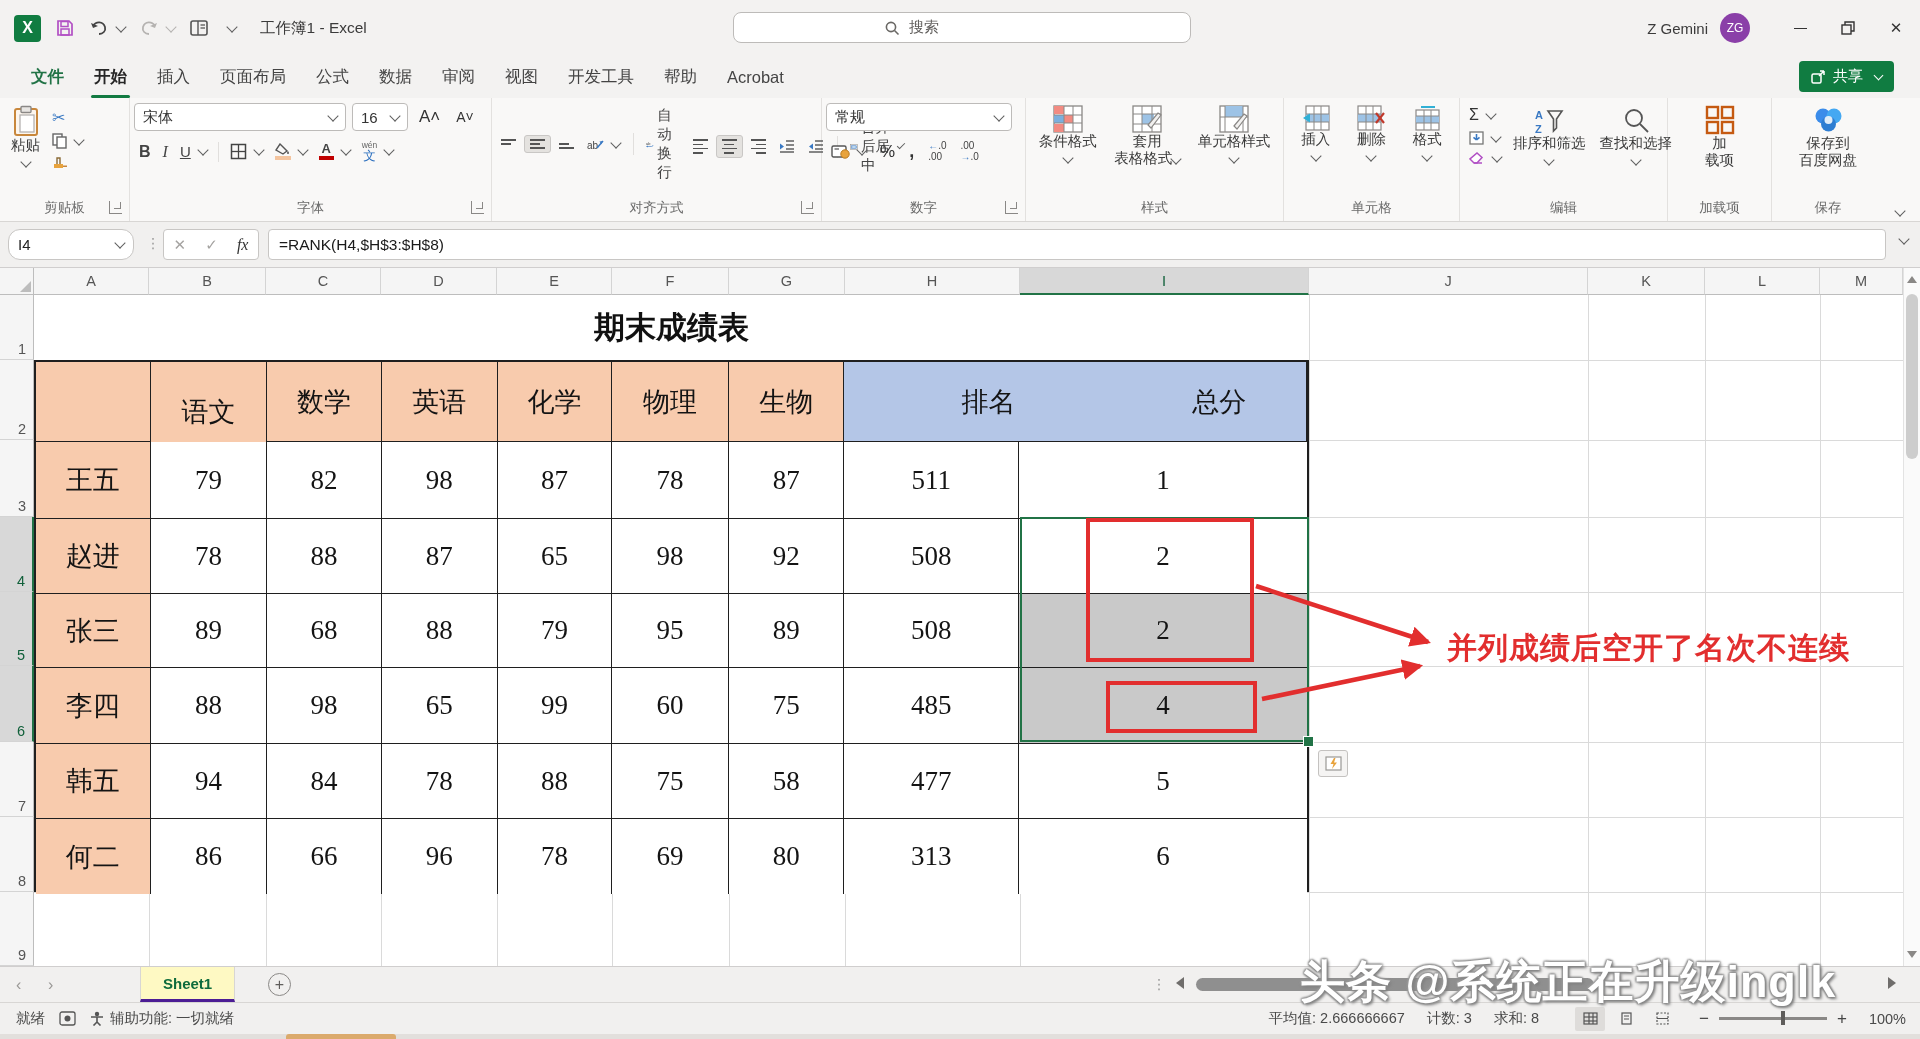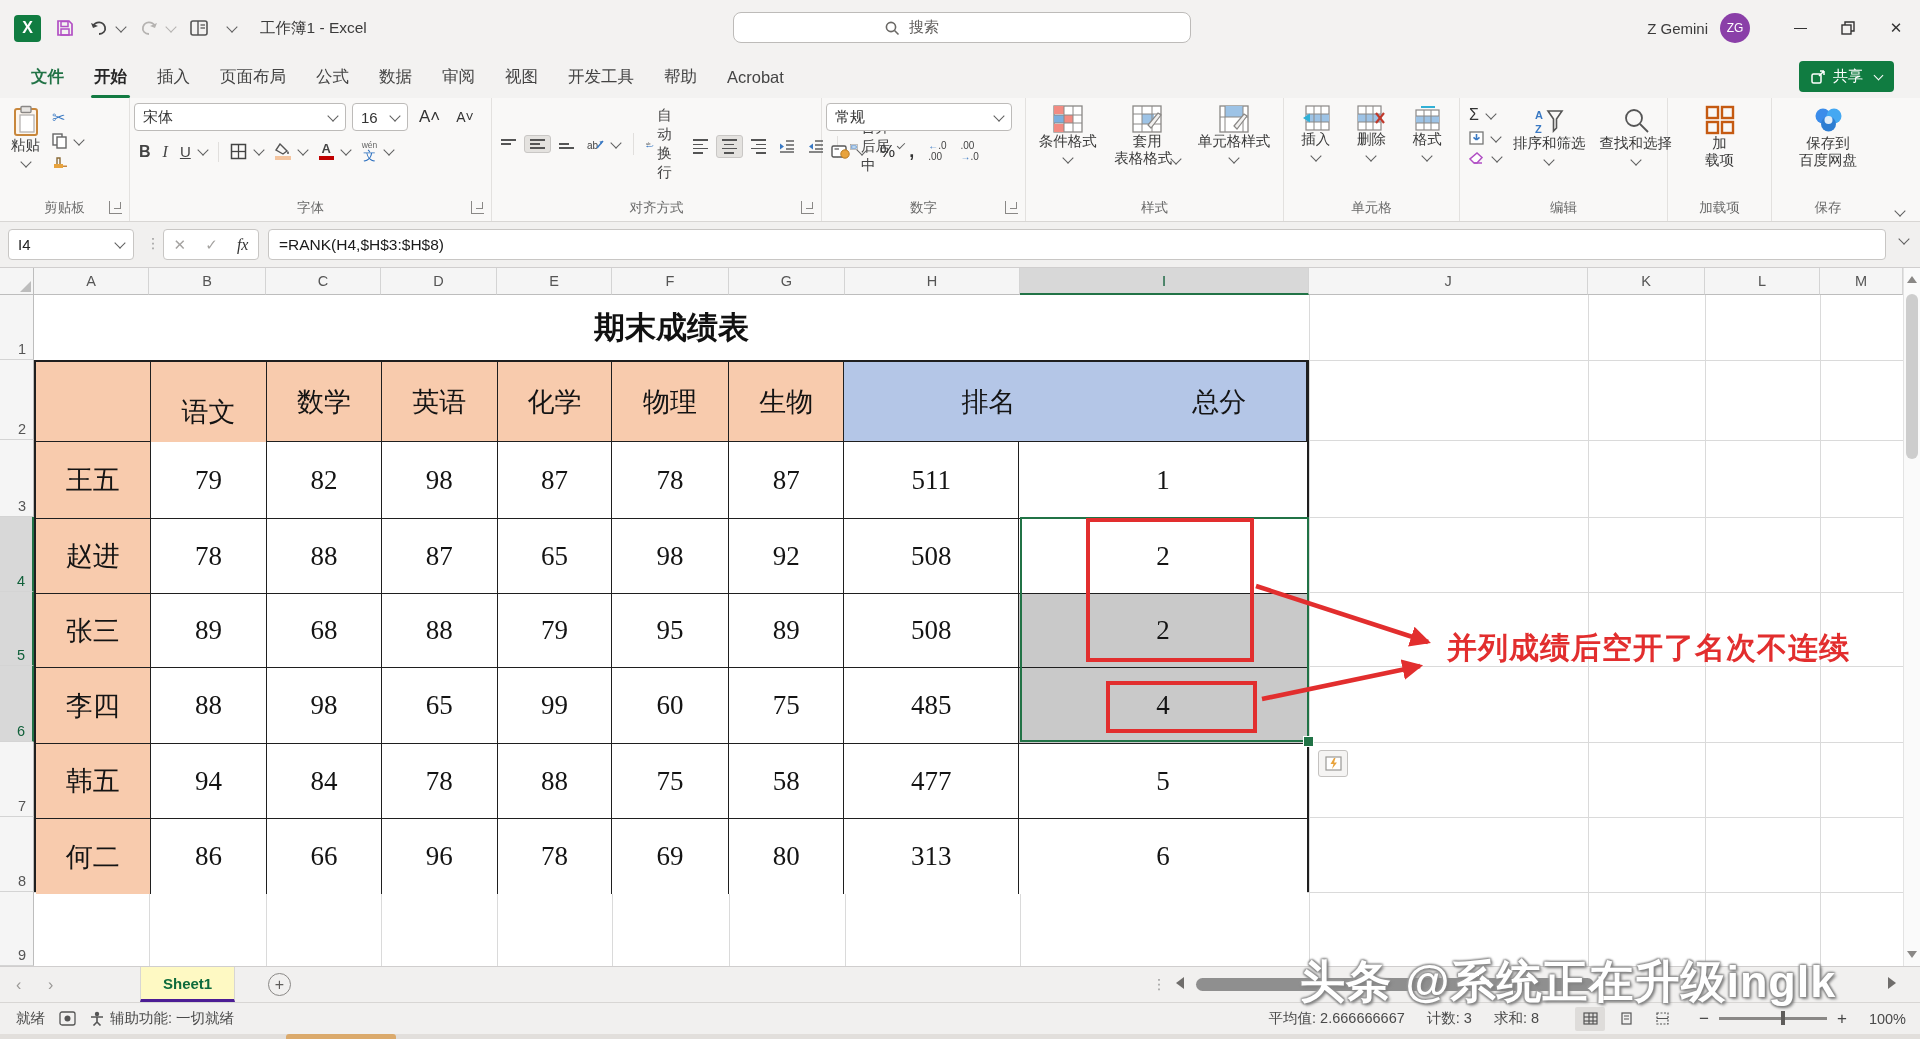--- a/index.html
+++ b/index.html
@@ -38,21 +38,21 @@
   .sb{display:flex;align-items:center;gap:3px;padding:3px 5px;color:#444;}
   .fi{font-size:16px;}
   .selbox{background:#E4E2DF;border:1px solid #C9C7C5;border-radius:3px;}
   .ddl{background:#fff;border:1px solid #BDBBB9;border-radius:4px;height:28px;display:flex;align-items:center;font-size:15px;color:#333;padding:0 8px;box-sizing:border-box;justify-content:space-between;}
   .bars{display:flex;flex-direction:column;gap:2.5px;width:15px;}
   .bars i{height:1.7px;background:#555;display:block;}
   .rowicons{display:flex;align-items:center;}
   #ribcollapse{position:absolute;right:16px;bottom:6px;}
   
   #frow{position:absolute;left:0;top:222px;width:1920px;height:46px;background:#F1F0EF;border-bottom:1px solid #D0CECE;box-sizing:border-box;}
-  #namebox{position:absolute;left:8px;top:7px;width:126px;height:31px;background:#fff;border:1px solid #C8C6C4;border-radius:4px;display:flex;align-items:center;justify-content:space-between;padding:0 9px;font-size:15px;color:#222;box-sizing:border-box;}
+  #namebox{position:absolute;left:8px;top:7px;width:126px;height:31px;background:#fff;border:1px solid #C8C6C4;border-radius:12px;display:flex;align-items:center;justify-content:space-between;padding:0 9px;font-size:15px;color:#222;box-sizing:border-box;}
   #fxbox{position:absolute;left:163px;top:7px;width:96px;height:31px;background:#fff;border:1px solid #C8C6C4;border-radius:4px;display:flex;align-items:center;justify-content:space-around;font-size:15px;box-sizing:border-box;}
   #formulabox{position:absolute;left:268px;top:7px;right:34px;height:31px;background:#fff;border:1px solid #C8C6C4;border-radius:4px;display:flex;align-items:center;padding:0 10px;font-size:15.5px;color:#1a1a1a;box-sizing:border-box;}
   .vdots{color:#999;font-size:14px;letter-spacing:0;}
   
   #sheet{position:absolute;left:0;top:268px;width:1920px;height:698px;background:#fff;overflow:hidden;}
   #corner{position:absolute;left:0;top:0;width:34px;height:27px;background:#F5F5F5;border-right:1px solid #BDBDBD;border-bottom:1px solid #BDBDBD;box-sizing:border-box;}
   #corner i{position:absolute;right:2px;bottom:2px;width:0;height:0;border-left:11px solid transparent;border-bottom:11px solid #BDBDBD;}
   .colh{position:absolute;top:0;height:27px;background:#F5F5F5;border-right:1px solid #D4D4D4;border-bottom:1px solid #BDBDBD;display:flex;align-items:center;justify-content:center;font-size:14.5px;color:#555;box-sizing:border-box;}
   .colh.sel{background:#D8D8D8;border-bottom:2px solid #217346;color:#10603A;}
   .rowh{position:absolute;left:0;width:34px;background:#F5F5F5;border-right:1px solid #BDBDBD;border-bottom:1px solid #D4D4D4;display:flex;align-items:flex-end;justify-content:flex-end;padding:0 7px 2px 0;font-size:14.5px;color:#555;box-sizing:border-box;}

